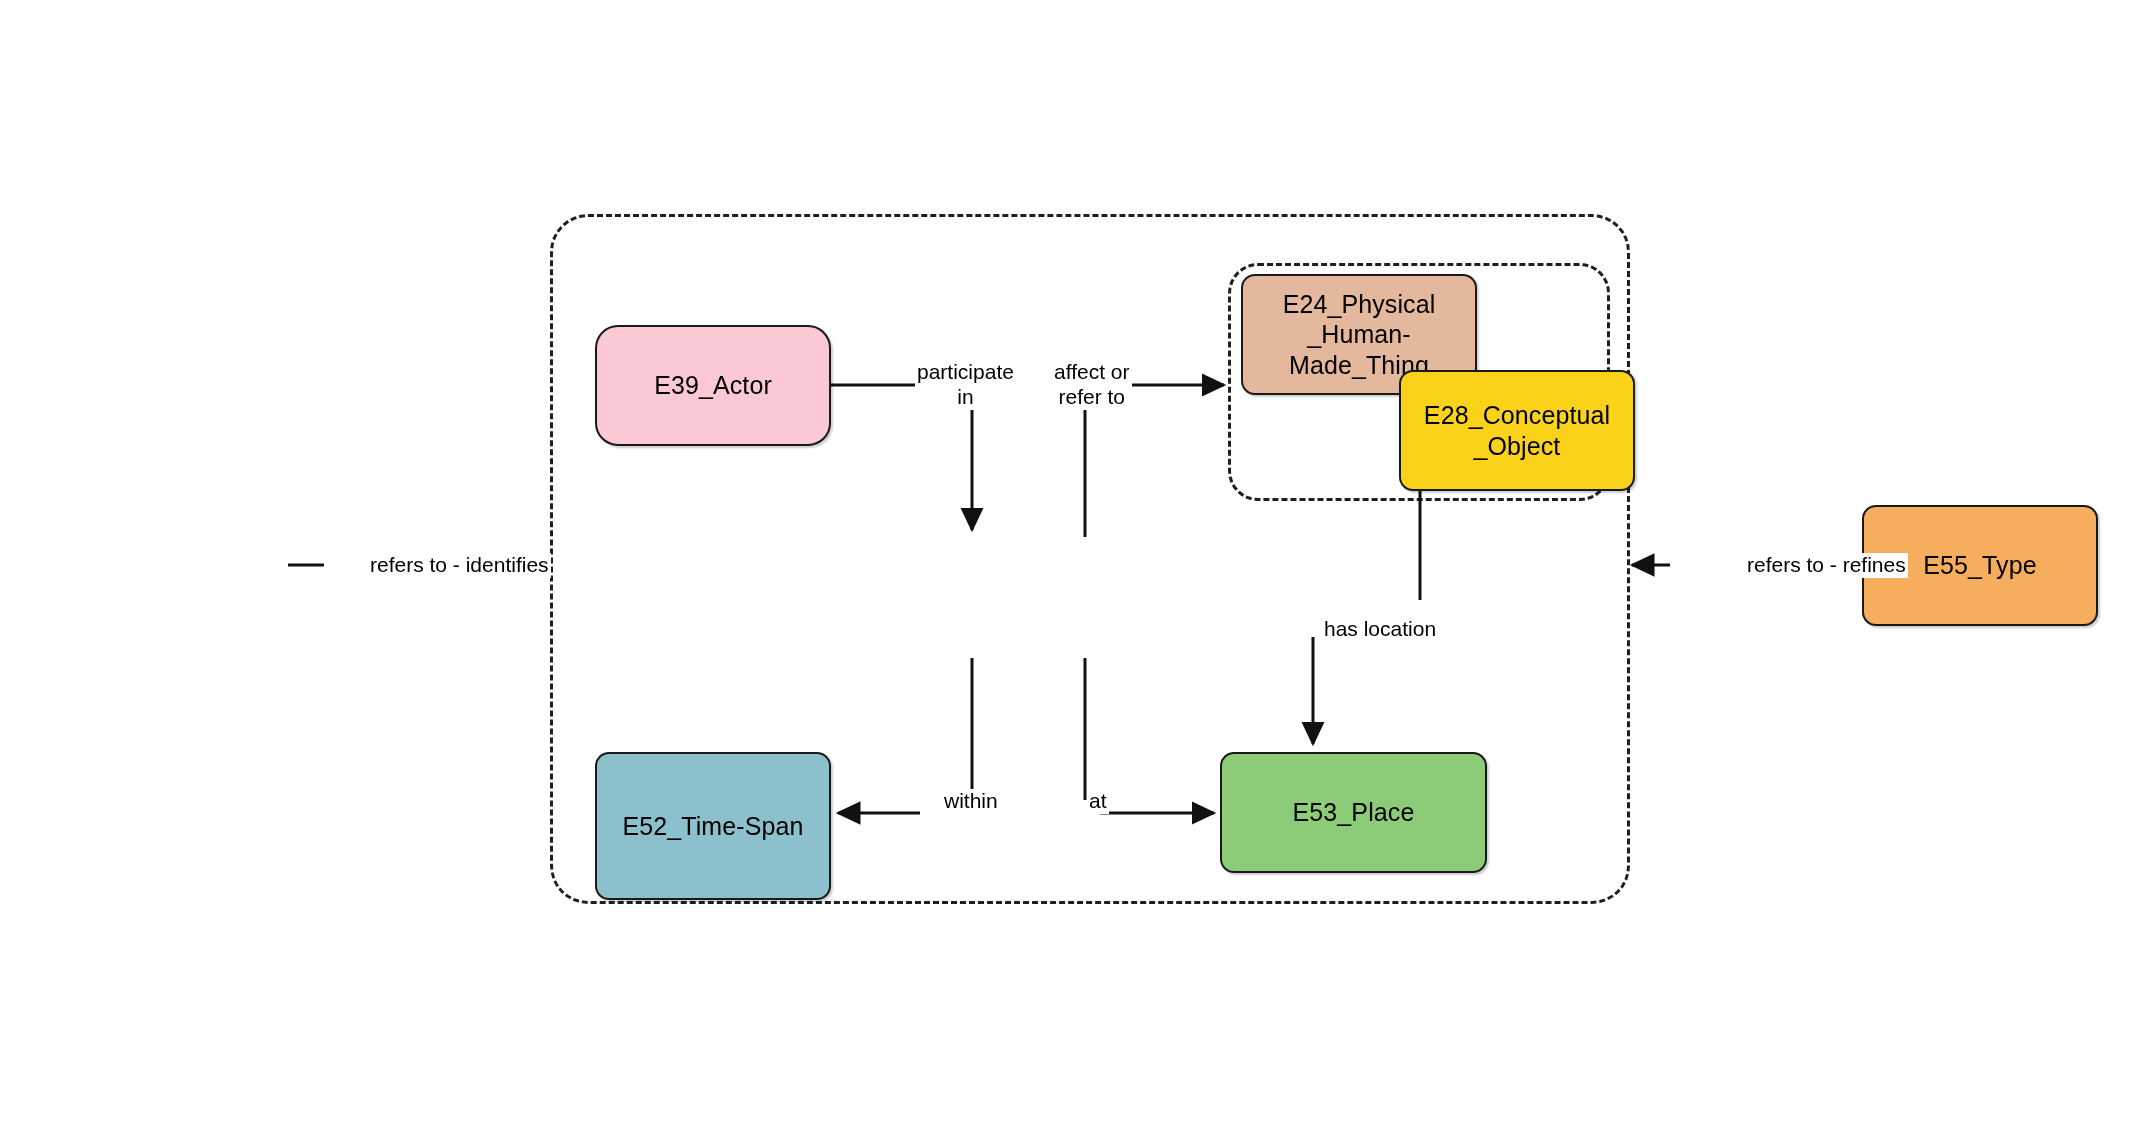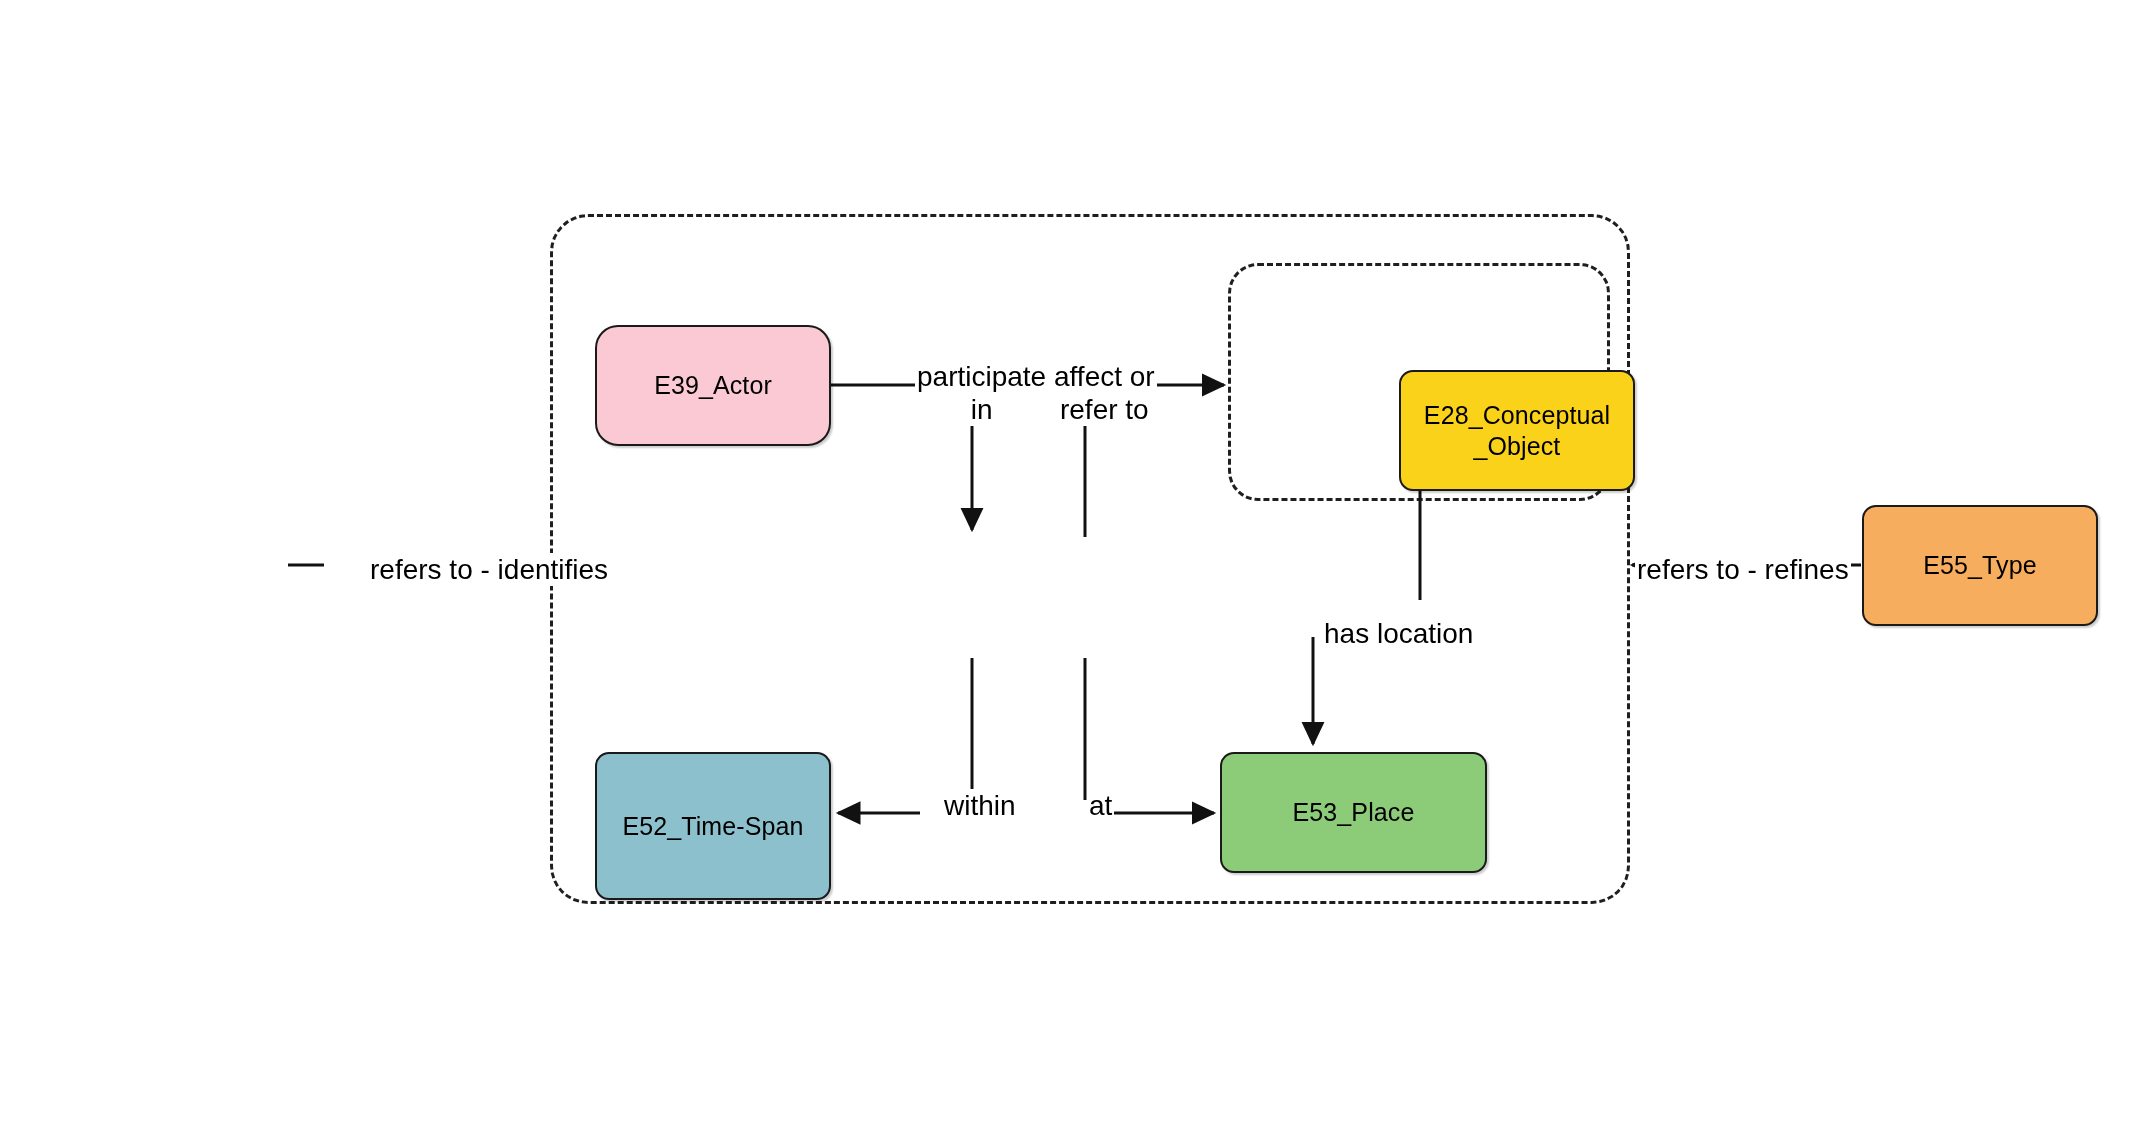--- a/index.html
+++ b/index.html
@@ -35,21 +35,21 @@
     color: #000000;
     font-size: 25px;
     line-height: 1.22;
     letter-spacing: 0.1px;
     white-space: pre-line;
     box-shadow: 2px 2px 2px rgba(0,0,0,0.20);
   }
   .edge-label {
     position: absolute;
     color: #000000;
-    font-size: 28px;
+    font-size: 21px;
     line-height: 1.18;
     text-align: center;
     white-space: pre-line;
     background: #ffffff;
     padding: 0 2px;
   }
   .dashed-group {
     position: absolute;
     box-sizing: border-box;
     border: 3px dashed #1f1f1f;
@@ -96,20 +96,24 @@
       <path d="M 1100 813 L 1214 813" marker-end="url(#arrow)"></path>
 
       <path d="M 1861 565 L 1800 565"></path>
       <path d="M 1670 565 L 1632 565" marker-end="url(#arrow)"></path>
     </g>
   </svg>
 
   <div class="node" id="n-e39" style="left: 595px; top: 325px; width: 236px; height: 121px; background: rgb(251, 201, 212); border-color: rgb(26, 26, 26); border-radius: 23px;">
     <span>E39_Actor</span>
   </div>
+  <div class="node" id="n-e24" style="left: 1241px; top: 274px; width: 236px; height: 121px; background: rgb(227, 184, 156); border-color: rgb(26, 26, 26);">
+    <span>E24_Physical
+_Human-Made_Thing</span>
+  </div>
   <div class="node" id="n-e28" style="left: 1399px; top: 370px; width: 236px; height: 121px; background: rgb(250, 210, 25); border-color: rgb(26, 26, 26);">
     <span>E28_Conceptual
 _Object</span>
   </div>
   <div class="node" id="n-e52" style="left: 595px; top: 752px; width: 236px; height: 148px; background: rgb(140, 192, 204); border-color: rgb(26, 26, 26);">
     <span>E52_Time-Span</span>
   </div>
   <div class="node" id="n-e53" style="left: 1220px; top: 752px; width: 267px; height: 121px; background: rgb(140, 203, 120); border-color: rgb(26, 26, 26);">
     <span>E53_Place</span>
   </div>
@@ -118,15 +122,15 @@
   </div>
 
   <div class="edge-label" id="l-0" style="left: 324px; top: 553px; margin-left: 44px;">refers to - identifies</div>
   <div class="edge-label" id="l-1" style="left: 915px; top: 360px;">participate
 in</div>
   <div class="edge-label" id="l-2" style="left: 1052px; top: 360px;">affect or
 refer to</div>
   <div class="edge-label" id="l-3" style="left: 1322px; top: 617px;">has location</div>
   <div class="edge-label" id="l-4" style="left: 942px; top: 789px;">within</div>
   <div class="edge-label" id="l-5" style="left: 1087px; top: 789px;">at</div>
-  <div class="edge-label" id="l-6" style="left: 1635px; top: 553px;">refers to - refines</div>
+  <div class="edge-label" id="l-6" style="left: 1745px; top: 553px;">refers to - refines</div>
 
 </div>
 
 </body></html>

